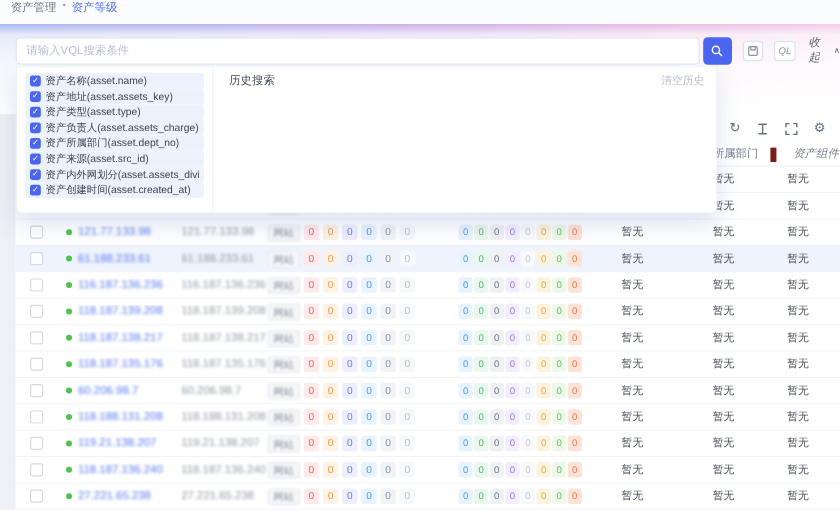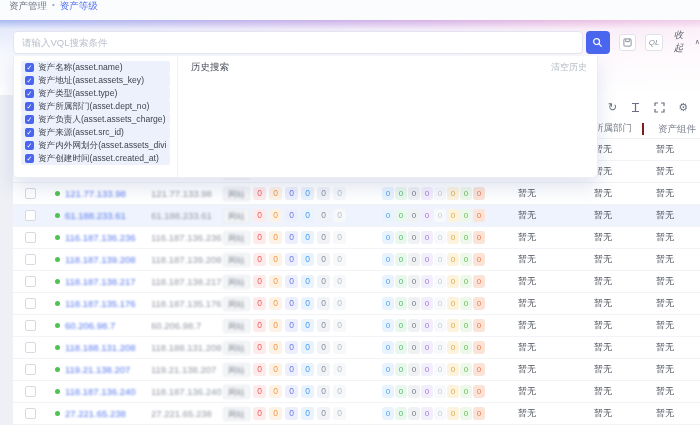--- a/index.html
+++ b/index.html
@@ -49,21 +49,21 @@
   .trow.hl{background:#eef3fd;}
   .col-sel{width:30px;flex:none;display:flex;align-items:center;}
   .col-addr{width:96px;flex:none;display:flex;align-items:center;overflow:hidden;}
   .col-name{width:72px;flex:none;overflow:hidden;}
   .col-type{width:30px;flex:none;}
   .col-b1{width:115px;flex:none;display:flex;align-items:center;}
   .col-b2{width:128px;flex:none;display:flex;align-items:center;padding-left:14px;}
   .col-owner{width:76px;flex:none;padding-left:22px;}
   .col-dept{width:70px;flex:none;padding-left:22px;}
   .col-comp{flex:1;padding-left:14px;}
-  .thead .col-comp{border-left:2px solid #7f1d1d;height:12px;line-height:12px;}
+  .thead .col-comp{border-left:5px solid #7f1d1d;height:12px;line-height:12px;font-style:italic;}
 
   .row-check{width:11px;height:11px;border:1px solid #d6d9e0;border-radius:2px;background:#fff;cursor:pointer;}
   .dot{width:5px;height:5px;border-radius:50%;background:#4fc24f;margin-right:5px;flex:none;}
   .addr-link{color:#5b7bf0;font-size:9.5px;filter:blur(1.3px);white-space:nowrap;cursor:pointer;}
   .name-txt{color:#949aa5;font-size:9.5px;filter:blur(1.3px);white-space:nowrap;}
   .type-pill{display:inline-block;background:#f5f6f8;border:1px solid #e8eaef;border-radius:2px;color:#8f95a0;font-size:8.5px;line-height:12px;padding:0 4px;filter:blur(.8px);}
   .empty-txt{color:#4c515a;font-size:9px;}
 
   .badge{width:13px;height:13px;border-radius:3px;font-size:8.5px;line-height:13px;text-align:center;margin-right:3px;flex:none;}
   .col-b2 .badge{width:12px;margin-right:1px;font-size:8px;}
@@ -572,25 +572,25 @@
       <div class="field-item">
       <span class="cbx">✓</span>
       <span class="field-label">资产地址(asset.assets_key)</span>
     </div>
       <div class="field-item">
       <span class="cbx">✓</span>
       <span class="field-label">资产类型(asset.type)</span>
     </div>
       <div class="field-item">
       <span class="cbx">✓</span>
+      <span class="field-label">资产负责人(asset.assets_charge)</span>
+    </div>
+      <div class="field-item">
+      <span class="cbx">✓</span>
       <span class="field-label">资产所属部门(asset.dept_no)</span>
-    </div>
-      <div class="field-item">
-      <span class="cbx">✓</span>
-      <span class="field-label">资产负责人(asset.assets_charge)</span>
     </div>
       <div class="field-item">
       <span class="cbx">✓</span>
       <span class="field-label">资产来源(asset.src_id)</span>
     </div>
       <div class="field-item">
       <span class="cbx">✓</span>
       <span class="field-label">资产内外网划分(asset.assets_division)</span>
     </div>
       <div class="field-item">

